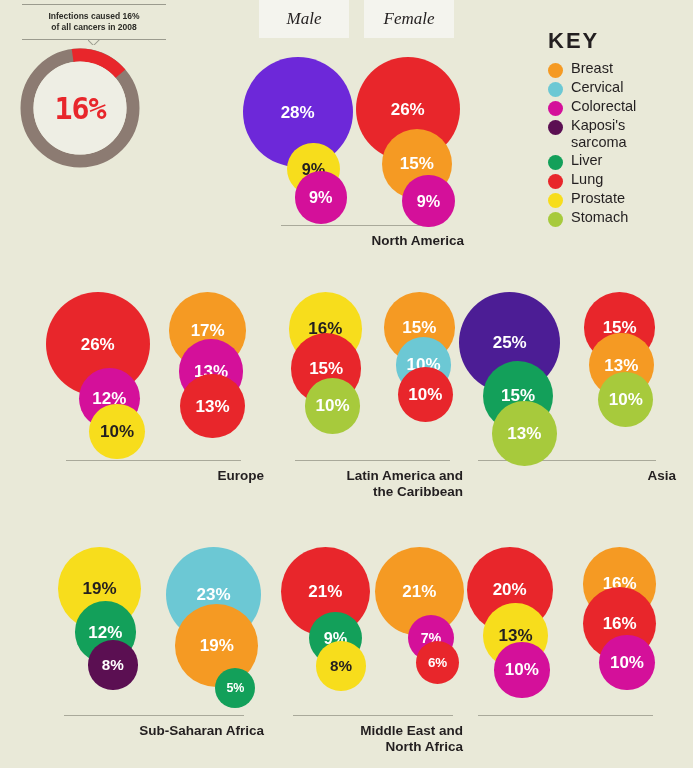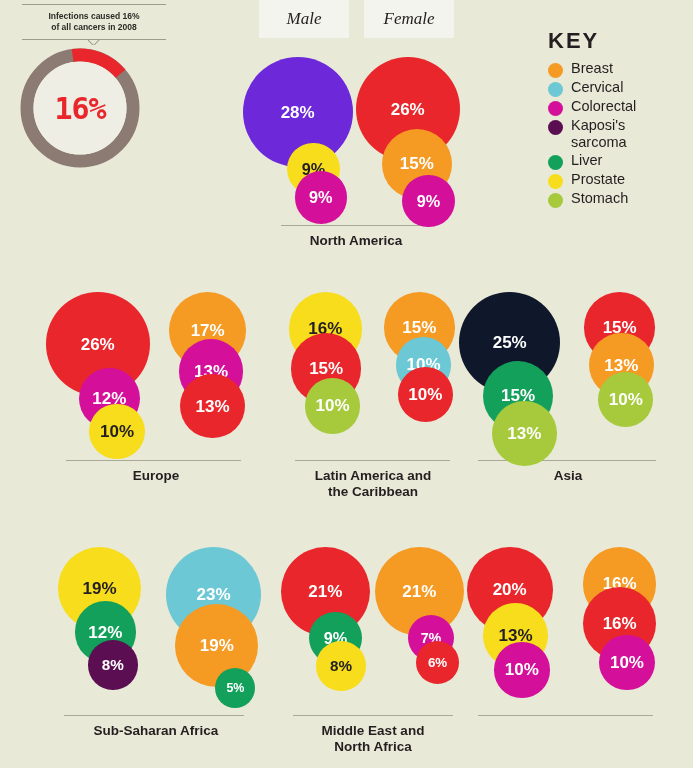--- a/index.html
+++ b/index.html
@@ -66,21 +66,21 @@
     display:flex;align-items:center;justify-content:center;
     font-weight:bold;color:#ffffff;
     line-height:1;
   }
   .bubble.dark{color:#231f20;}
   .rule{
     border-top:1px solid #a9a99a;
     margin:0 6px;
   }
   .region-label{
-    text-align:center;font-size:13.5px;font-weight:bold;
+    text-align:right;font-size:13.5px;font-weight:bold;
     line-height:1.18;padding-top:7px;color:#231f20;
   }
 
   
   .gender-head{
     position:absolute;top:0;width:90px;height:38px;
     background:#f4f4ee;
     display:flex;align-items:center;justify-content:center;
   }
   .gender-head span{
@@ -125,20 +125,24 @@
         </div>
         <div class="key-row">
           <span class="key-dot" style="background: rgb(91, 15, 82);"></span>
           <span class="key-label">Kaposi's<br>sarcoma</span>
         </div>
         <div class="key-row">
           <span class="key-dot" style="background: rgb(19, 160, 90);"></span>
           <span class="key-label">Liver</span>
         </div>
         <div class="key-row">
+          <span class="key-dot" style="background: rgb(232, 38, 43);"></span>
+          <span class="key-label">Lung</span>
+        </div>
+        <div class="key-row">
           <span class="key-dot" style="background: rgb(247, 221, 28);"></span>
           <span class="key-label">Prostate</span>
         </div>
         <div class="key-row">
           <span class="key-dot" style="background: rgb(167, 202, 60);"></span>
           <span class="key-label">Stomach</span>
         </div>
       </div>
   </div>
 
@@ -194,21 +198,21 @@
             <div class="bubble" style="width: 55.4px; height: 55.4px; left: 18.8px; top: 47.116px; background: rgb(108, 200, 212); font-size: 17px; z-index: 11;">10%</div>
             <div class="bubble" style="width: 55.4px; height: 55.4px; left: 20.7px; top: 77.032px; background: rgb(232, 38, 43); font-size: 17px; z-index: 12;">10%</div>
           </div>
         </div>
         <div class="rule" style="width: 155px; margin-left: 12px;"></div>
         <div class="region-label">Latin America and<br>the Caribbean</div>
       </div>
       <div class="panel" style="left: 460px; top: 290px; width: 216px;">
         <div class="cols">
           <div class="col male" style="width: 108px;">
-            <div class="bubble" style="width: 101px; height: 101px; left: -0.82px; top: 2px; background: #0f172a; font-size: 17px; z-index: 10;">25%</div>
+            <div class="bubble" style="width: 101px; height: 101px; left: -0.82px; top: 2px; background: #4c1d95; font-size: 17px; z-index: 10;">25%</div>
             <div class="bubble" style="width: 70.6px; height: 70.6px; left: 22.74px; top: 70.524px; background: rgb(19, 160, 90); font-size: 17px; z-index: 11;">15%</div>
             <div class="bubble" style="width: 64.52px; height: 64.52px; left: 32.012px; top: 111.445px; background: rgb(167, 202, 60); font-size: 17px; z-index: 12;">13%</div>
           </div>
           <div class="col female" style="left: 110px; width: 108px;">
             <div class="bubble" style="width: 70.6px; height: 70.6px; left: 14.38px; top: 2px; background: rgb(232, 38, 43); font-size: 17px; z-index: 10;">15%</div>
             <div class="bubble" style="width: 64.52px; height: 64.52px; left: 19.092px; top: 42.9208px; background: rgb(245, 154, 35); font-size: 17px; z-index: 11;">13%</div>
             <div class="bubble" style="width: 55.4px; height: 55.4px; left: 28.06px; top: 81.9568px; background: rgb(167, 202, 60); font-size: 17px; z-index: 12;">10%</div>
           </div>
         </div>
         <div class="rule" style="width: 178px; margin-left: 18px;"></div>

